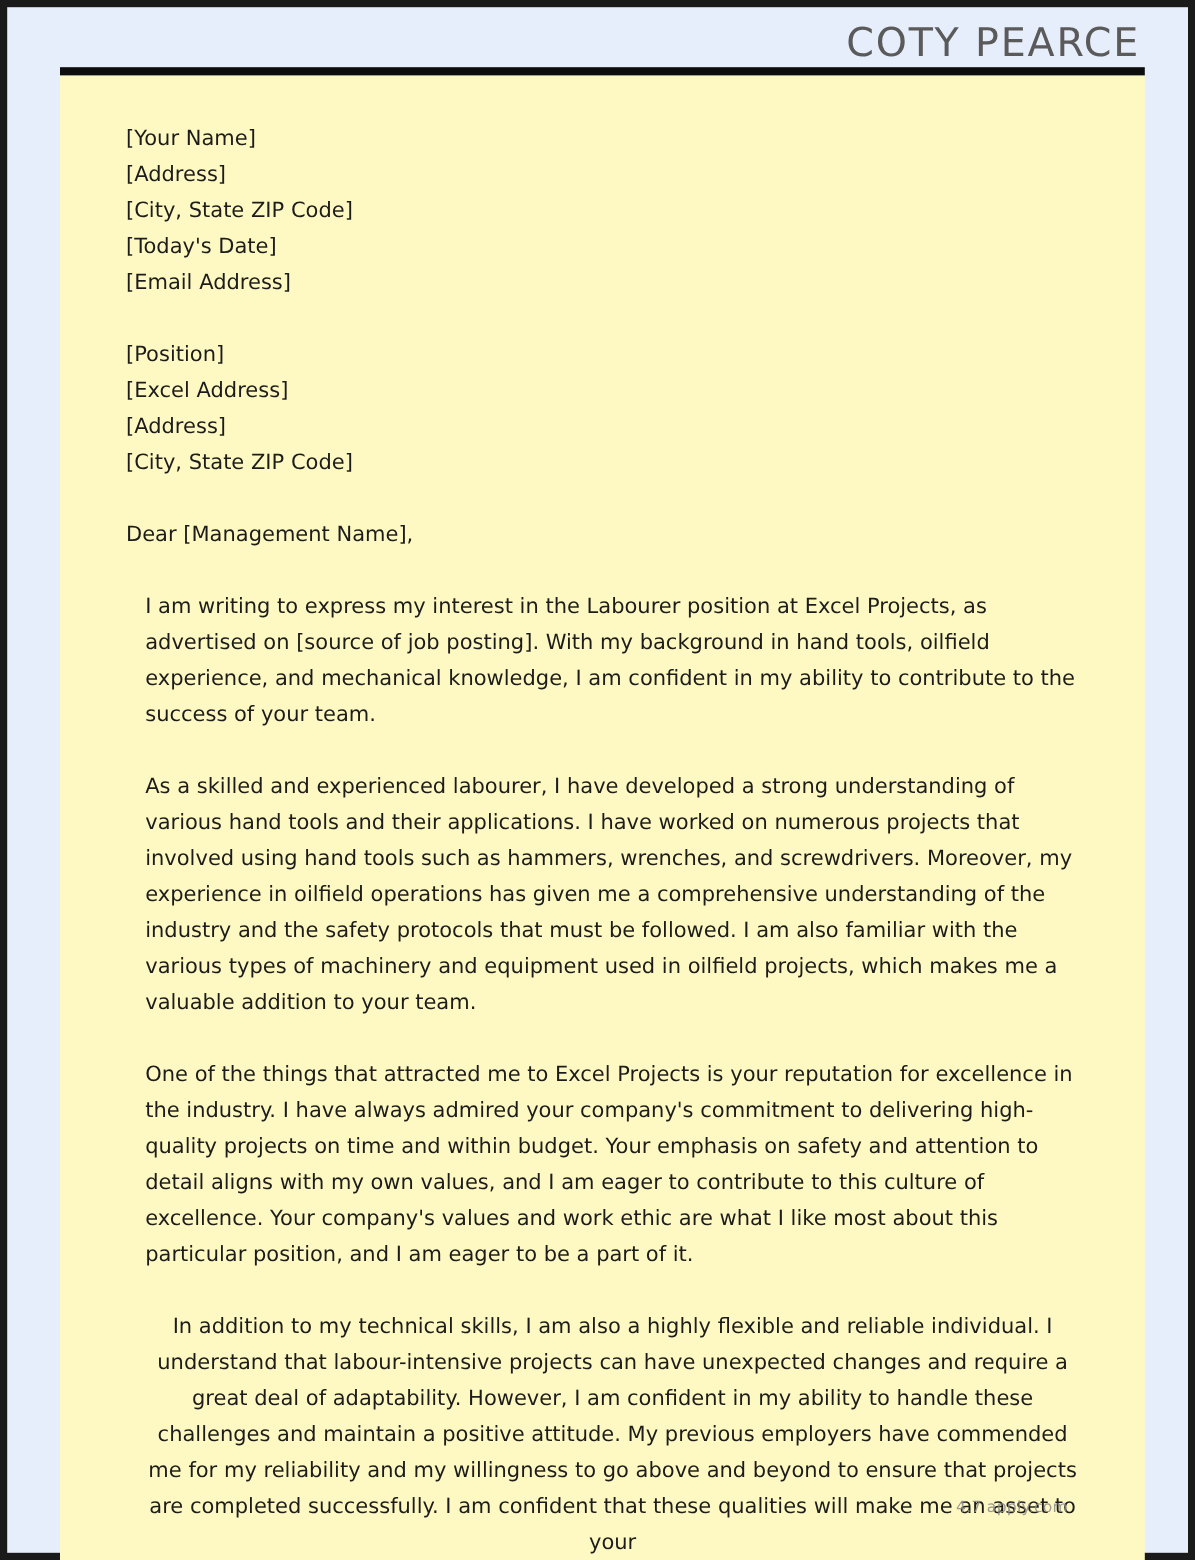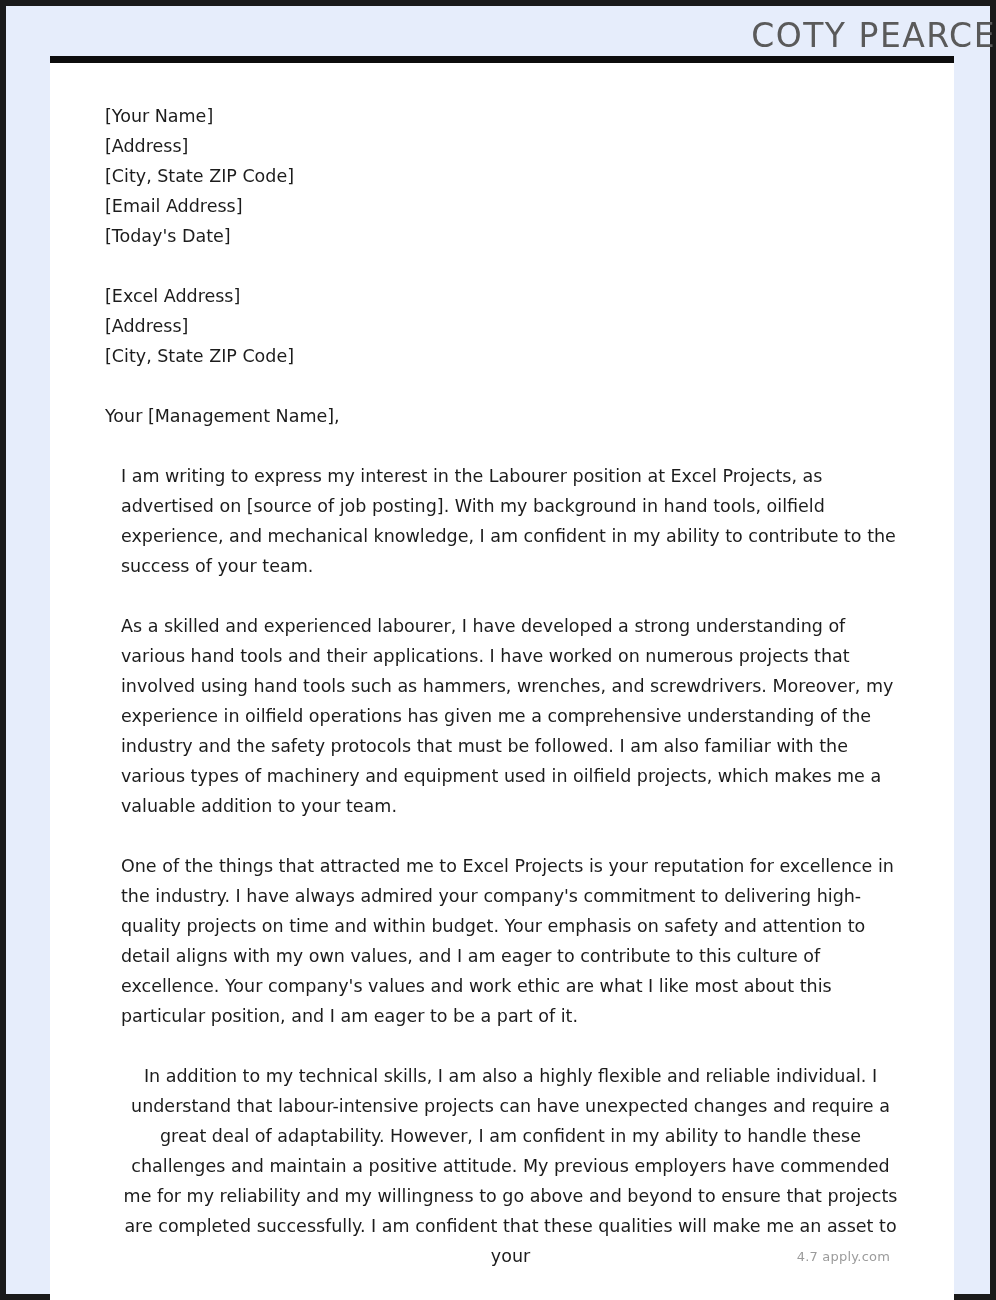--- a/index.html
+++ b/index.html
@@ -31,20 +31,21 @@
   .header {
     position: absolute;
     left: 6px;
     top: 6px;
     width: 984px;
     height: 46px;
     box-sizing: border-box;
     display: flex;
     align-items: center;
     justify-content: flex-end;
+    padding-right: 46px;
   }
   .header-name {
     font-family: "DejaVu Sans", "Liberation Sans", sans-serif;
     font-size: 33px;
     letter-spacing: 1.5px;
     color: #5a5a5a;
     font-weight: 400;
     white-space: nowrap;
   }
 
@@ -58,21 +59,21 @@
     background: #0d0d0d;
   }
 
   
   .sheet {
     position: absolute;
     left: 44px;
     top: 57px;
     width: 904px;
     height: 1237px;
-    background: #ffffff;
+    background: #fef9c3;
     box-sizing: border-box;
     overflow: hidden;
   }
 
   .letter-body {
     position: absolute;
     left: 55px;
     top: 38px;
     width: 795px;
     font-size: 17.5px;
@@ -125,35 +126,36 @@
 
   <div class="header-rule"></div>
 
   <div class="sheet">
     <div class="letter-body">
 
       <div>
         <div class="addr-line">[Your Name]</div>
         <div class="addr-line">[Address]</div>
         <div class="addr-line">[City, State ZIP Code]</div>
+        <div class="addr-line">[Today's Date]</div>
         <div class="addr-line">[Email Address]</div>
-        <div class="addr-line">[Today's Date]</div>
       </div>
 
       <div class="block-gap"></div>
 
       <div>
+        <div class="addr-line">[Position]</div>
         <div class="addr-line">[Excel Address]</div>
         <div class="addr-line">[Address]</div>
         <div class="addr-line">[City, State ZIP Code]</div>
       </div>
 
       <div class="block-gap"></div>
 
-      <div class="salutation">Your [Management Name],</div>
+      <div class="salutation">Dear [Management Name],</div>
 
       <p class="para">I am writing to express my interest in the Labourer position at Excel Projects, as advertised on [source of job posting]. With my background in hand tools, oilfield experience, and mechanical knowledge, I am confident in my ability to contribute to the success of your team.</p>
       <p class="para">As a skilled and experienced labourer, I have developed a strong understanding of various hand tools and their applications. I have worked on numerous projects that involved using hand tools such as hammers, wrenches, and screwdrivers. Moreover, my experience in oilfield operations has given me a comprehensive understanding of the industry and the safety protocols that must be followed. I am also familiar with the various types of machinery and equipment used in oilfield projects, which makes me a valuable addition to your team.</p>
       <p class="para">One of the things that attracted me to Excel Projects is your reputation for excellence in the industry. I have always admired your company's commitment to delivering high-quality projects on time and within budget. Your emphasis on safety and attention to detail aligns with my own values, and I am eager to contribute to this culture of excellence. Your company's values and work ethic are what I like most about this particular position, and I am eager to be a part of it.</p>
       <p class="para">In addition to my technical skills, I am also a highly flexible and reliable individual. I understand that labour-intensive projects can have unexpected changes and require a great deal of adaptability. However, I am confident in my ability to handle these challenges and maintain a positive attitude. My previous employers have commended me for my reliability and my willingness to go above and beyond to ensure that projects are completed successfully. I am confident that these qualities will make me an asset to your</p>
 
     </div>
 
     <div class="watermark">4.7 apply.com</div>
   </div>

